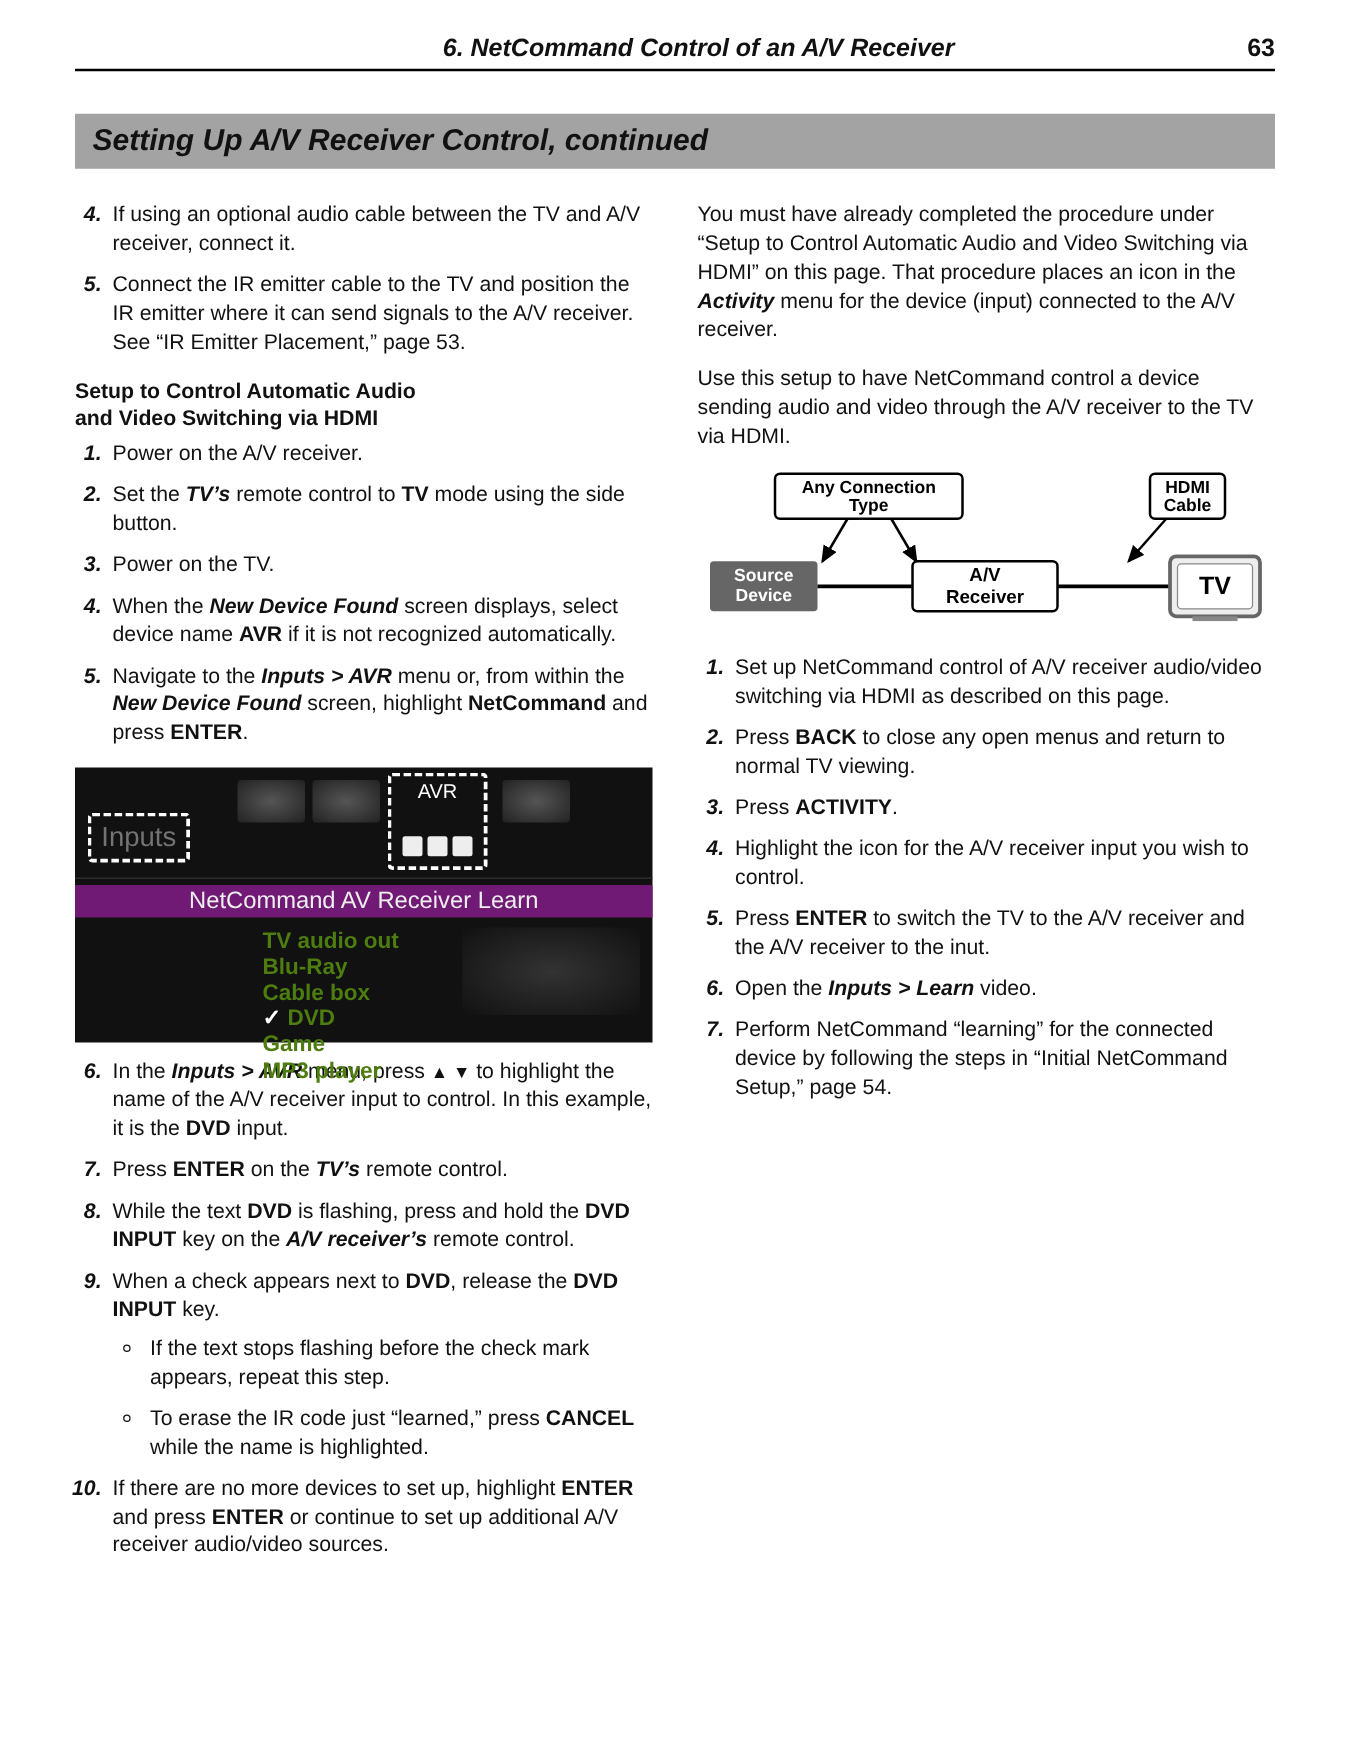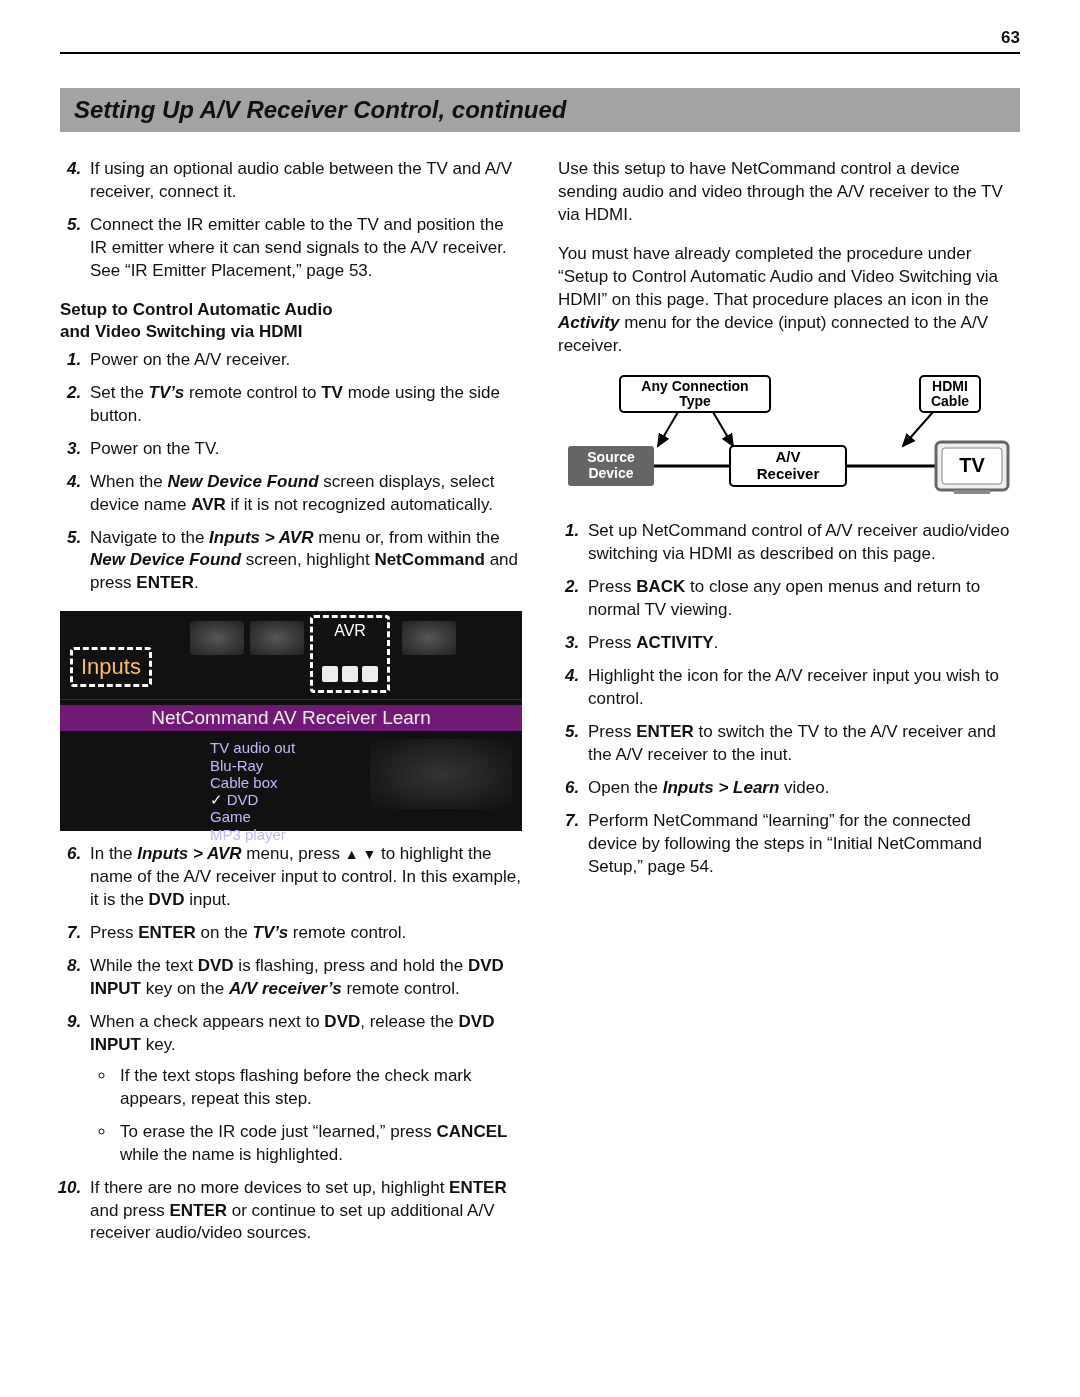--- a/index.html
+++ b/index.html
@@ -24,21 +24,21 @@
     margin-bottom: 34px;
   }
   .header-title {
     font-style: italic;
     font-weight: bold;
     font-size: 20px;
     margin: 0 auto;
   }
   .page-number {
     font-weight: bold;
-    font-size: 17px;
+    font-size: 20px;
   }
   .section-title {
     background: #a3a3a3;
     font-size: 24px;
     font-weight: bold;
     font-style: italic;
     padding: 8px 14px;
     margin-bottom: 26px;
   }
   .columns {
@@ -92,21 +92,21 @@
     height: 220px;
   }
   .screen-row1 {
     display: flex;
     height: 88px;
     border-bottom: 1px solid #333;
   }
   .inputs-box {
     border: 3px dashed #fff;
     border-radius: 4px;
-    color: #fdba74;
+    color: #737373;
     font-size: 22px;
     padding: 2px 8px;
     position: absolute;
     top: 36px;
     left: 10px;
   }
   .avr-box {
     border: 3px dashed #fff;
     border-radius: 4px;
     position: absolute;
@@ -149,23 +149,24 @@
     text-align: center;
     background: #701a75;
     color: #eee;
     font-size: 19px;
     padding: 0 0;
   }
   .device-list {
     position: absolute;
     top: 128px;
     left: 150px;
-    color: #c4b5fd;
-    font-size: 15px;
+    color: #4d7c0f;
+    font-size: 18px;
     line-height: 1.15;
+    font-weight: bold;
   }
   .device-list .checked::before { content: "✓ "; color: #fff; }
   .blur-text {
     position: absolute;
     top: 128px;
     left: 310px;
     right: 10px;
     height: 70px;
     background: radial-gradient(#333, #111);
     border-radius: 4px;
@@ -174,20 +175,21 @@
     margin: 14px 0 20px 0;
   }
   .up { font-size: 14px; }
 </style>
 </head>
 <body>
 
 <div class="page">
   <div class="header-row">
     <span style="width:60px"></span>
+    <span class="header-title">6.  NetCommand Control of an A/V Receiver</span>
     <span class="page-number">63</span>
   </div>
 
   <div class="section-title">Setting Up A/V Receiver Control, continued</div>
 
   <div class="columns">
 
     <div class="col">
       <ol start="4">
         <li>If using an optional audio cable between the TV and A/V receiver, connect it.</li>
@@ -259,24 +261,24 @@
             </li>
           </ul>
         </li>
         <li>
           <span>If there are no more devices to set up, highlight </span><span class="bold">ENTER</span><span> and press </span><span class="bold">ENTER</span><span> or continue to set up additional A/V receiver audio/video sources.</span>
         </li>
       </ol>
     </div>
 
     <div class="col">
-      <p class="para">Use this setup to have NetCommand control a device sending audio and video through the A/V receiver to the TV via HDMI.</p>
       <p class="para">
         <span>You must have already completed the procedure under “Setup to Control Automatic Audio and Video Switching via HDMI” on this page.  That procedure  places an icon in the </span><span class="bolditalic">Activity</span><span> menu for the device (input) connected to the A/V receiver.</span>
       </p>
+      <p class="para">Use this setup to have NetCommand control a device sending audio and video through the A/V receiver to the TV via HDMI.</p>
 
       <div class="diagram">
         <svg width="460" height="120" viewBox="0 0 460 120">
 
           <rect x="62" y="2" width="150" height="36" rx="4" fill="#fff" stroke="#000" stroke-width="2"></rect>
           <text x="137" y="17" text-anchor="middle" font-family="Arial" font-weight="bold" font-size="14">Any Connection</text>
           <text x="137" y="32" text-anchor="middle" font-family="Arial" font-weight="bold" font-size="14">Type</text>
           <rect x="362" y="2" width="60" height="36" rx="4" fill="#fff" stroke="#000" stroke-width="2"></rect>
           <text x="392" y="17" text-anchor="middle" font-family="Arial" font-weight="bold" font-size="14">HDMI</text>
           <text x="392" y="32" text-anchor="middle" font-family="Arial" font-weight="bold" font-size="14">Cable</text>

